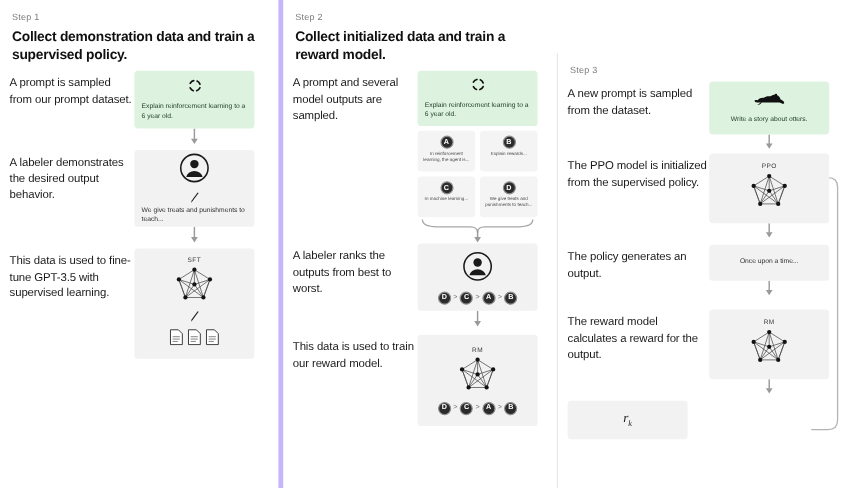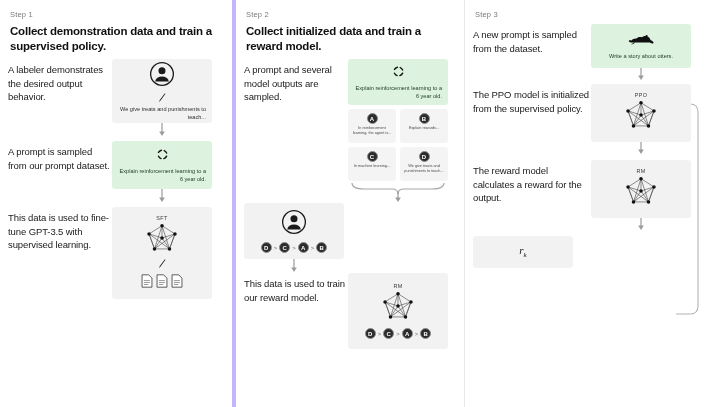--- a/index.html
+++ b/index.html
@@ -11,21 +11,21 @@
     overflow:hidden;
   }
   .board{position:relative;width:720px;height:407px;display:flex;}
   .col{
     position:relative;
     box-sizing:border-box;
     padding:8px 10px 12px 8px;
   }
   .col.c1{width:232px;}
   .col.c2{width:232px;border-left:4px solid #c4b5fd;}
-  .col.c3{width:256px;border-left:1px solid #e8e8e8;}
+  .col.c3{width:256px;border-left:1px solid #e8e8e8;margin-top:44px;}
 
   .step-label{
     font-size:7.5px;color:#7a7a7a;letter-spacing:.2px;
     margin:2px 0 5px 2px;
   }
   .step-title{
     font-size:11.5px;line-height:14.5px;font-weight:bold;
     color:#101010;letter-spacing:-.2px;margin:0 0 6px 2px;
     max-width:220px;
   }
@@ -42,21 +42,21 @@
   .c3 .desc{width:118px;}
 
   .viz{position:relative;}
 
   
   .box{
     box-sizing:border-box;
     background:#f2f2f2;
     border-radius:3px;
     display:flex;flex-direction:column;align-items:center;justify-content:center;
-    text-align:right;
+    text-align:left;
   }
   .box.green{background:#ddf3df;}
   .box-cap{
     font-size:5.6px;line-height:7.4px;color:#2f2f2f;
     padding:0 6px;letter-spacing:0;
   }
   .box.green .box-cap{color:#1d3b22;}
 
   .tiny-label{font-size:5.4px;color:#3a3a3a;letter-spacing:.4px;margin-bottom:2px;}
 
@@ -104,61 +104,61 @@
 
 <div class="board">
 
   <div class="col c1">
     <div class="step-label">Step 1</div>
     <div class="step-title">Collect demonstration data and train a supervised policy.</div>
 
     <div class="rows">
 
       <div class="row">
-        <div class="desc" style="height:78px;">A labeler demonstrates the desired output behavior.</div>
-        <div class="viz">
-          <div class="box" style="width:100px;height:64px;">
-            <span>
-              <svg width="26" height="26" viewBox="0 0 40 40">
-                <circle cx="20" cy="20" r="17.5" fill="none" stroke="#1a1a1a" stroke-width="2"></circle>
-                <circle cx="20" cy="15" r="5.4" fill="#1a1a1a"></circle>
-                <path d="M9.5 31.5 a10.6 9 0 0 1 21 0 z" fill="#1a1a1a"></path>
-              </svg>
-            </span>
-            <div class="pencil">
-              <svg width="9" height="10" viewBox="0 0 12 14">
-                  <path d="M10.2 1.2 L3.2 10.6 L1.2 12.8 L2.2 9.9 L9.1 0.6 Z" fill="#1a1a1a"></path>
-                </svg>
-            </div>
-            <div class="box-cap">We give treats and punishments to teach...</div>
-          </div>
-          <div class="arrow" style="height:14px;">
-            <svg width="8" height="14">
-                <line x1="4" y1="0" x2="4" y2="9" stroke="#9a9a9a" stroke-width="1.2"></line>
-                <path d="M4 13 L1.2 8.6 L6.8 8.6 Z" fill="#9a9a9a"></path>
-              </svg>
-          </div>
-        </div>
-      </div>
-
-      <div class="row">
         <div class="desc" style="height:62px;">A prompt is sampled from our prompt dataset.</div>
         <div class="viz">
           <div class="box green" style="width:100px;height:48px;">
             <span>
               <svg width="13" height="13" viewBox="0 0 24 24">
                 <g fill="none" stroke="#111" stroke-width="2.6" stroke-linecap="round">
                   <path d="M4.6 8.2 A8.4 8.4 0 0 1 10 4.1"></path>
                   <path d="M15.2 4.7 A8.4 8.4 0 0 1 19.6 9.4"></path>
                   <path d="M19.6 15 A8.4 8.4 0 0 1 14.6 19.6"></path>
                   <path d="M9.4 19.5 A8.4 8.4 0 0 1 4.6 15.2"></path>
                 </g>
               </svg>
             </span>
             <div class="box-cap" style="margin-top:3px;">Explain reinforcement learning to a 6 year old.</div>
+          </div>
+          <div class="arrow" style="height:14px;">
+            <svg width="8" height="14">
+                <line x1="4" y1="0" x2="4" y2="9" stroke="#9a9a9a" stroke-width="1.2"></line>
+                <path d="M4 13 L1.2 8.6 L6.8 8.6 Z" fill="#9a9a9a"></path>
+              </svg>
+          </div>
+        </div>
+      </div>
+
+      <div class="row">
+        <div class="desc" style="height:78px;">A labeler demonstrates the desired output behavior.</div>
+        <div class="viz">
+          <div class="box" style="width:100px;height:64px;">
+            <span>
+              <svg width="26" height="26" viewBox="0 0 40 40">
+                <circle cx="20" cy="20" r="17.5" fill="none" stroke="#1a1a1a" stroke-width="2"></circle>
+                <circle cx="20" cy="15" r="5.4" fill="#1a1a1a"></circle>
+                <path d="M9.5 31.5 a10.6 9 0 0 1 21 0 z" fill="#1a1a1a"></path>
+              </svg>
+            </span>
+            <div class="pencil">
+              <svg width="9" height="10" viewBox="0 0 12 14">
+                  <path d="M10.2 1.2 L3.2 10.6 L1.2 12.8 L2.2 9.9 L9.1 0.6 Z" fill="#1a1a1a"></path>
+                </svg>
+            </div>
+            <div class="box-cap">We give treats and punishments to teach...</div>
           </div>
           <div class="arrow" style="height:14px;">
             <svg width="8" height="14">
                 <line x1="4" y1="0" x2="4" y2="9" stroke="#9a9a9a" stroke-width="1.2"></line>
                 <path d="M4 13 L1.2 8.6 L6.8 8.6 Z" fill="#9a9a9a"></path>
               </svg>
           </div>
         </div>
       </div>
 
@@ -274,20 +274,21 @@
             <svg width="100" height="22">
               <path d="M4 2 Q4 8 16 8 L44 8 Q50 8 50 13 Q50 8 56 8 L84 8 Q96 8 96 2" fill="none" stroke="#a8a8a8" stroke-width="1.1"></path>
               <line x1="50" y1="11" x2="50" y2="17" stroke="#9a9a9a" stroke-width="1.2"></line>
               <path d="M50 21 L47.2 16.6 L52.8 16.6 Z" fill="#9a9a9a"></path>
             </svg>
           </div>
         </div>
       </div>
 
       <div class="row">
+        <div class="desc" style="height:72px;">A labeler ranks the outputs from best to worst.</div>
         <div class="viz">
           <div class="box" style="width:100px;height:56px;">
             <span>
               <svg width="26" height="26" viewBox="0 0 40 40">
                 <circle cx="20" cy="20" r="17.5" fill="none" stroke="#1a1a1a" stroke-width="2"></circle>
                 <circle cx="20" cy="15" r="5.4" fill="#1a1a1a"></circle>
                 <path d="M9.5 31.5 a10.6 9 0 0 1 21 0 z" fill="#1a1a1a"></path>
               </svg>
             </span>
             <div class="rank">
@@ -404,20 +405,34 @@
           </div>
           <div class="arrow" style="height:13px;">
             <svg width="8" height="13">
                 <line x1="4" y1="0" x2="4" y2="8" stroke="#9a9a9a" stroke-width="1.2"></line>
                 <path d="M4 12 L1.2 7.6 L6.8 7.6 Z" fill="#9a9a9a"></path>
               </svg>
           </div>
         </div>
       </div>
 
+      <div class="row">
+        <div class="desc" style="height:50px;">The policy generates an output.</div>
+        <div class="viz">
+          <div class="box" style="width:100px;height:30px;">
+            <div class="box-cap">Once upon a time...</div>
+          </div>
+          <div class="arrow" style="height:13px;">
+            <svg width="8" height="13">
+                <line x1="4" y1="0" x2="4" y2="8" stroke="#9a9a9a" stroke-width="1.2"></line>
+                <path d="M4 12 L1.2 7.6 L6.8 7.6 Z" fill="#9a9a9a"></path>
+              </svg>
+          </div>
+        </div>
+      </div>
 
       <div class="row">
         <div class="desc" style="height:72px;">The reward model calculates a reward for the output.</div>
         <div class="viz">
           <div class="box" style="width:100px;height:58px;">
             <div class="tiny-label">RM</div>
             <span>
               <svg width="38" height="30" viewBox="0 0 54 44">
                 <g stroke="#2a2a2a" stroke-width="0.9" fill="none" opacity="0.85">
                   <path d="M27 4 L8 16 L16 38 L38 38 L46 16 Z"></path>

